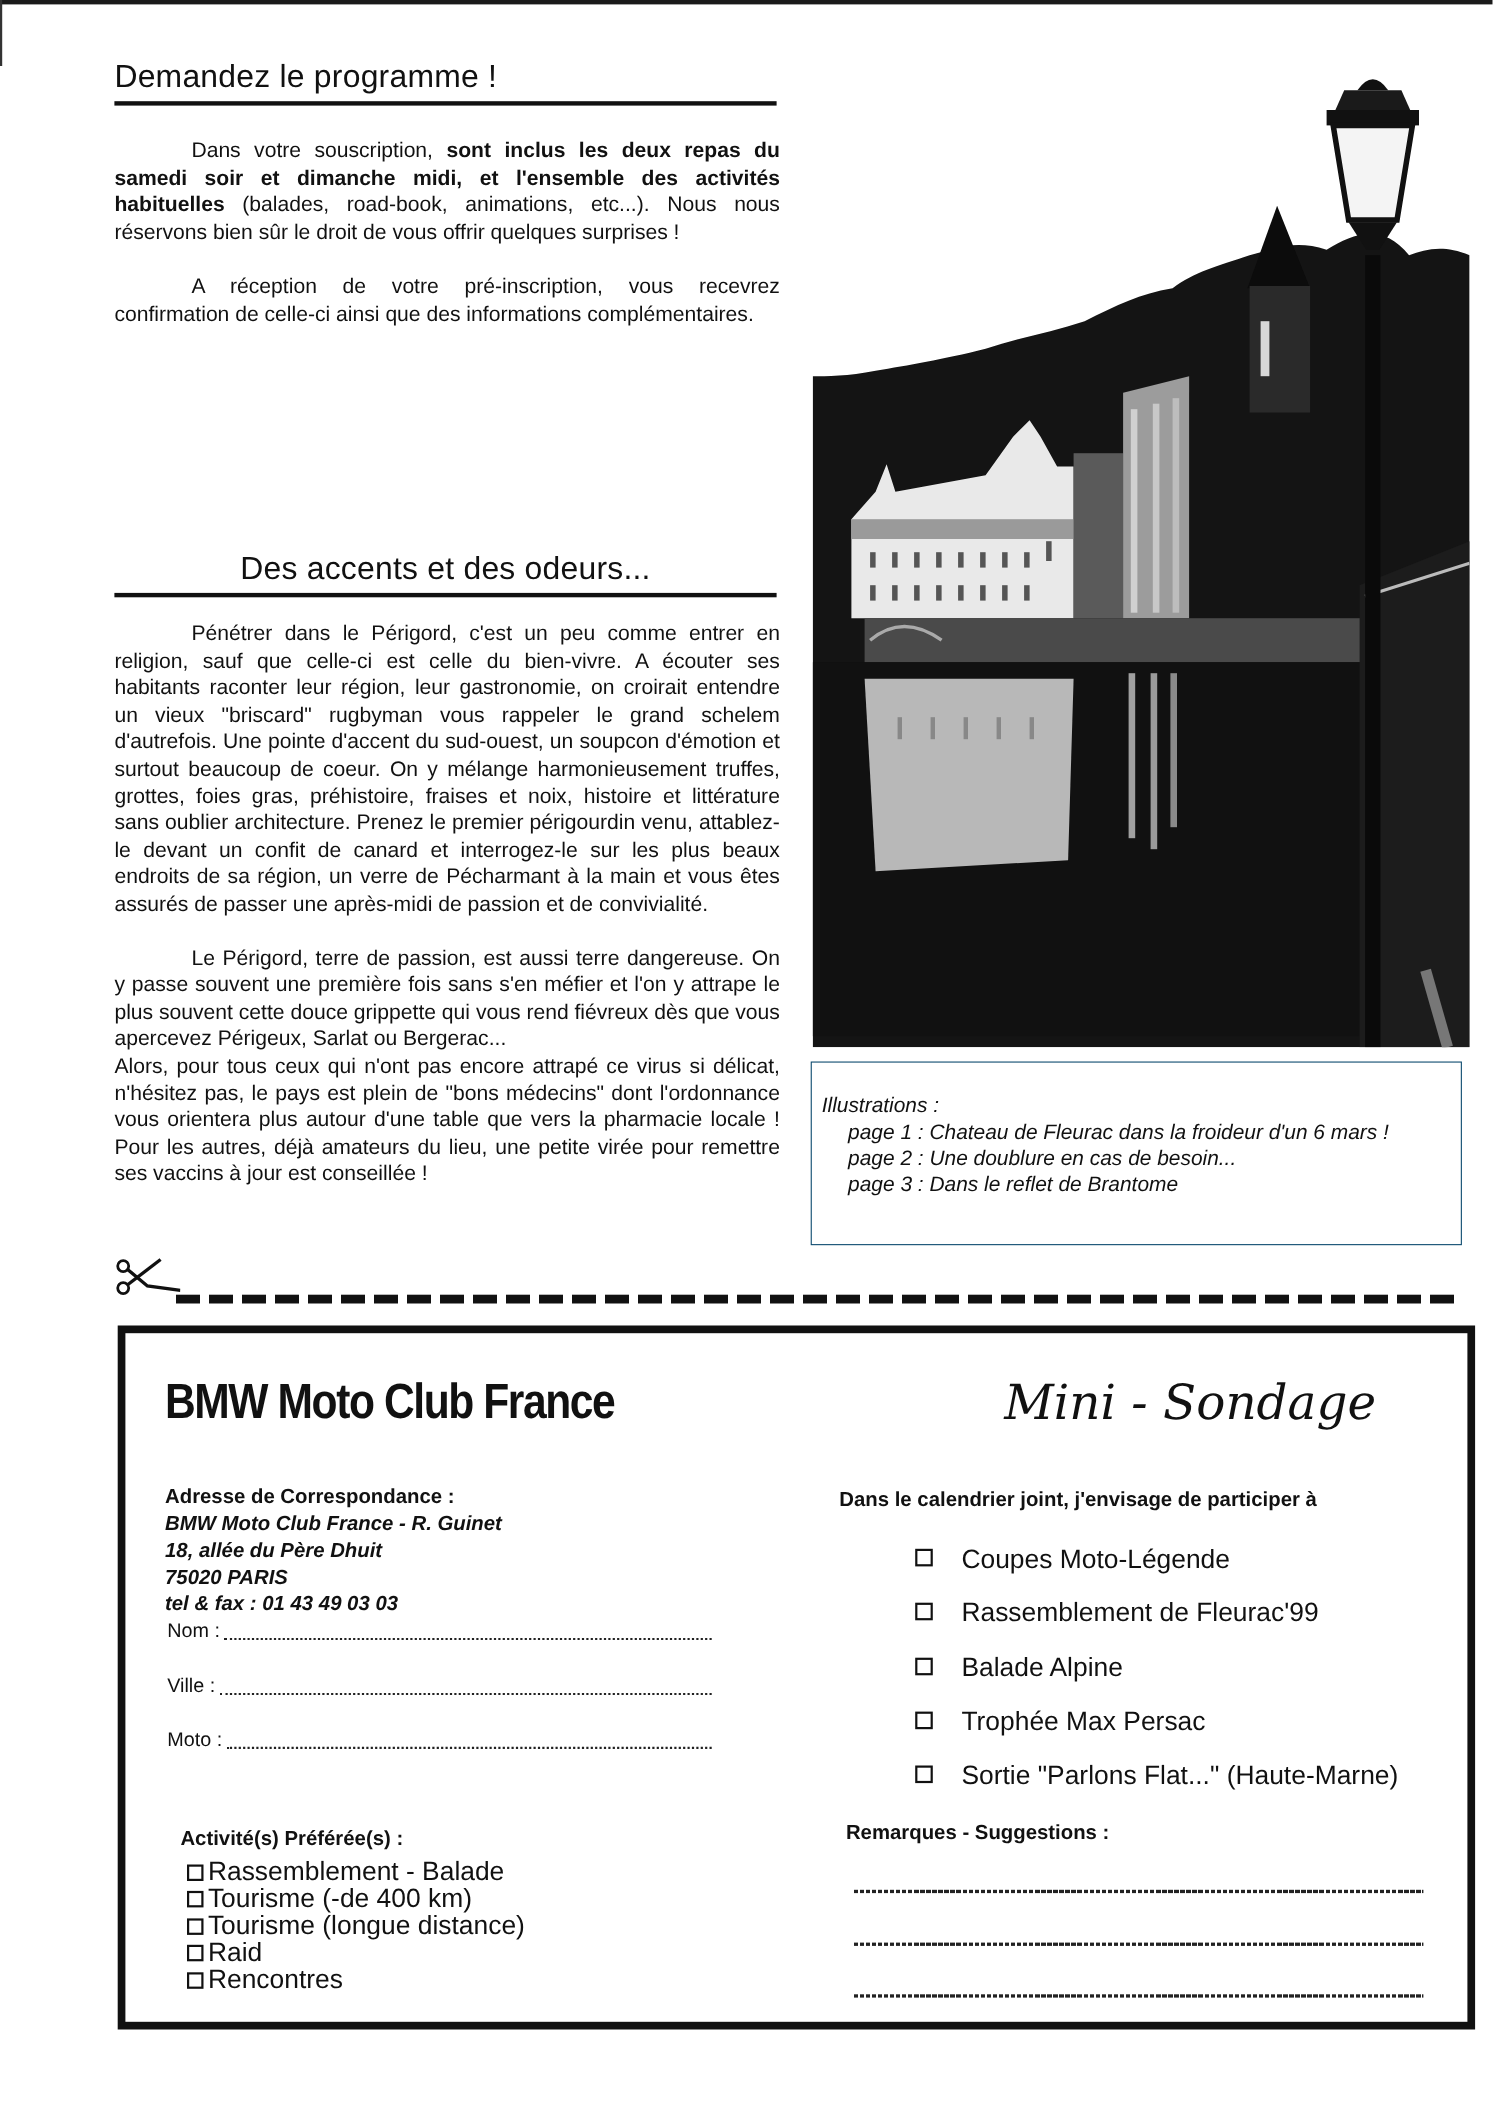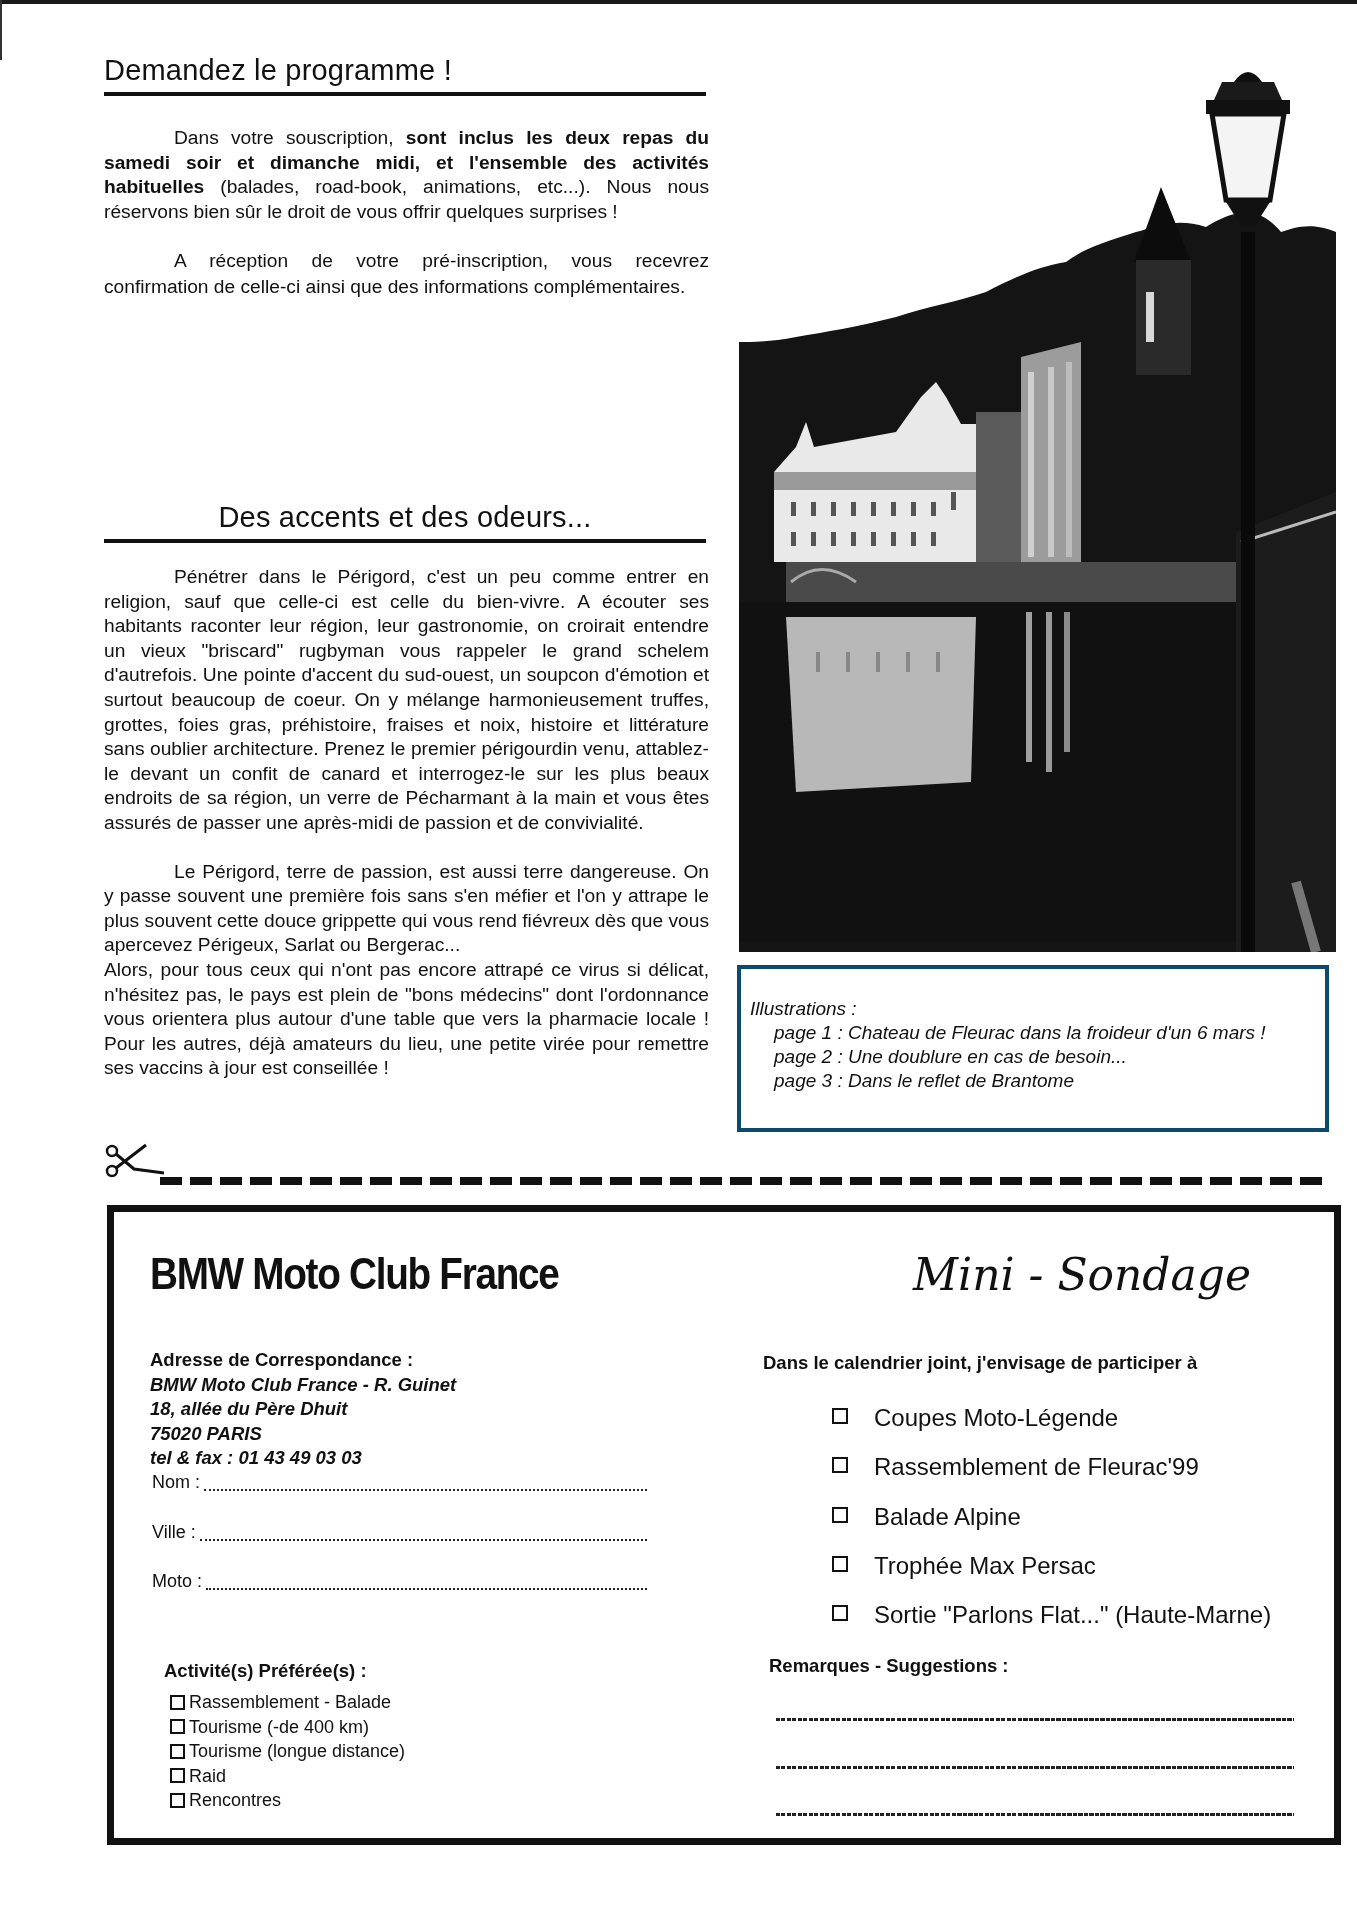--- a/index.html
+++ b/index.html
@@ -23,21 +23,21 @@
   .article-body p.no-indent { text-indent: 0; margin-bottom: 0; }
   .article-body p.tight { margin-bottom: 0; }
   .article-body b { font-weight: bold; }
 
   
   .photo { position: absolute; left: 736px; top: 52px; width: 600px; height: 900px; }
 
   
   .caption-box {
     position: absolute; left: 737px; top: 965px; width: 592px; height: 167px;
-    border: 4px solid #0c4a6e; box-sizing: border-box; font-style: italic; font-size: 19px;
+    border: 1px solid #0c4a6e; box-sizing: border-box; font-style: italic; font-size: 19px;
     line-height: 24px; padding: 28px 0 0 9px;
   }
   .caption-box .cap-line { padding-left: 24px; white-space: nowrap; }
   .caption-box .cap-title { padding-left: 0; }
 
   
   .cut-line { position: absolute; left: 104px; top: 1143px; width: 1230px; height: 36px; }
   .dash-row { position: absolute; left: 160px; top: 1177px; width: 1170px; height: 8px;
     background: repeating-linear-gradient(90deg, #111 0 22px, transparent 22px 30px); }
 
@@ -52,21 +52,21 @@
   .address { position: absolute; left: 150px; top: 1315px; font-size: 18.5px; line-height: 24.5px; font-weight: bold; margin-top: 33px; }
   .address .addr-label { font-style: normal; }
   .address .addr-line { font-style: italic; }
 
   .fields { position: absolute; left: 152px; top: 1472px; width: 495px; font-size: 18px; }
   .field-row { height: 49.5px; display: flex; align-items: flex-start; }
   .field-label { white-space: nowrap; padding-right: 4px; }
   .field-dots { flex: 1; border-bottom: 2px dotted #222; height: 17px; }
 
   .activities-title { position: absolute; left: 152px; top: 1648px; font-size: 18.5px; font-weight: bold; margin: 12px; }
-  .activities { position: absolute; left: 170px; top: 1690px; font-size: 18px; line-height: 24.5px; }
+  .activities { position: absolute; left: 170px; top: 1690px; font-size: 24px; line-height: 24.5px; }
   .cb-row { display: flex; align-items: center; white-space: nowrap; }
   .checkbox { width: 15px; height: 15px; border: 2px solid #111; box-sizing: border-box; display: inline-block; margin-right: 4px; background: #fff; }
 
   .sondage-title { position: absolute; left: 905px; top: 1242px; width: 390px; height: 80px; }
   .calendar-intro { position: absolute; left: 763px; top: 1352px; font-size: 18.5px; font-weight: bold; margin: 0; white-space: nowrap; }
   .events { position: absolute; left: 832px; top: 1404px; font-size: 24px; }
   .event-row { height: 49.3px; display: flex; align-items: flex-start; white-space: nowrap; }
   .event-row .checkbox { width: 16px; height: 16px; margin-right: 26px; margin-top: 4px; }
 
   .remarks-title { position: absolute; left: 769px; top: 1655px; font-size: 18.5px; font-weight: bold; margin: 0; }

